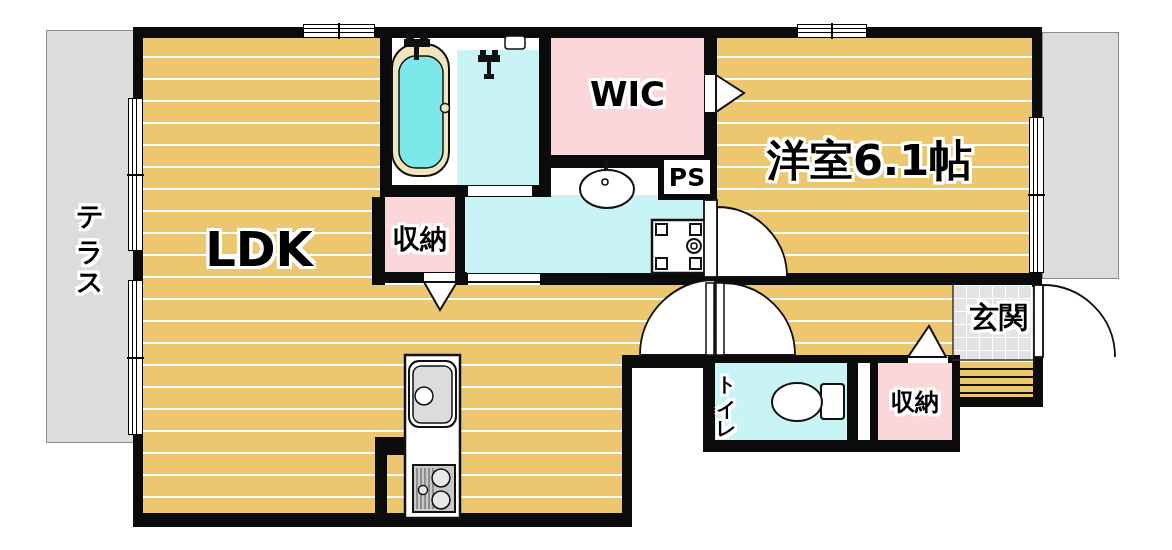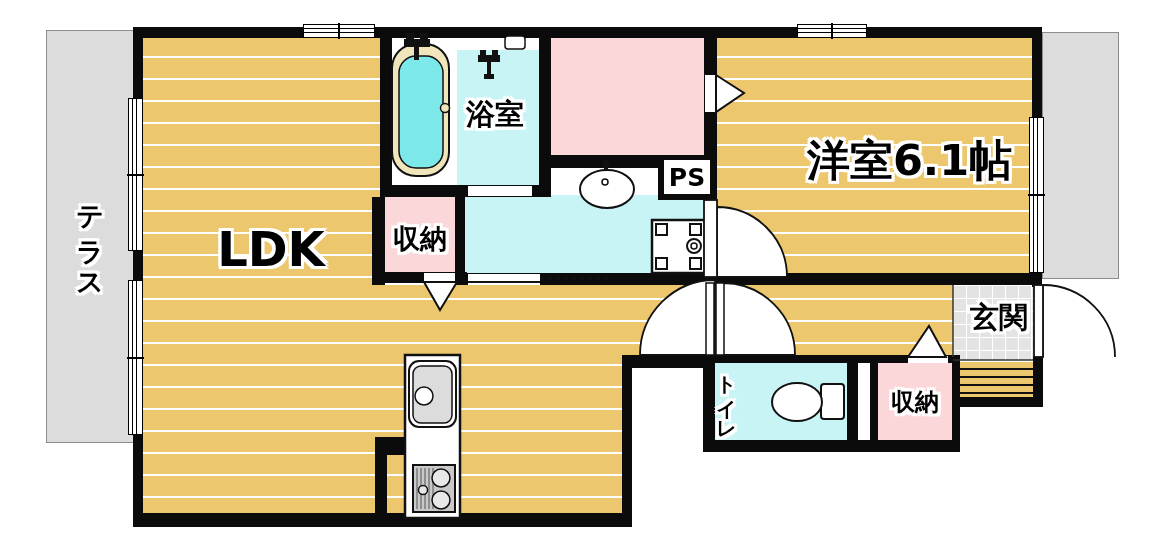--- a/index.html
+++ b/index.html
@@ -196,24 +196,24 @@
     <path d="M908,357 L946,357 L929,326 Z" fill="#fff" stroke="#111" stroke-width="2"></path>
 
     <line x1="468" y1="282" x2="540" y2="282" stroke="#111" stroke-width="2"></line>
     <line x1="540" y1="278" x2="612" y2="278" stroke="#111" stroke-width="2.5" stroke-dasharray="4 4"></line>
 
     <line x1="953" y1="285" x2="953" y2="357" stroke="#333" stroke-width="1.5"></line>
     <line x1="953" y1="360" x2="1033" y2="360" stroke="#333" stroke-width="1.5"></line>
   </svg>
 
   <div class="lbl vert" style="left:72px;top:188px;font-size:27px;letter-spacing:3px;">テラス</div>
-  <div class="lbl" style="left:176px;top:222px;width:190px;font-size:48px;line-height:1.15;">
+  <div class="lbl" style="left:164px;top:222px;width:190px;font-size:48px;line-height:1.15;">
     <div>LDK</div>
   </div>
-  <div class="lbl" style="left:450px;top:95px;width:90px;font-size:29px;">浴室</div>
-  <div class="lbl" style="left:717px;top:132px;width:305px;font-size:43px;padding-left:40px;">洋室6.1帖</div>
+  <div class="lbl" style="left:551px;top:74px;width:153px;font-size:34px;">WIC</div>
+  <div class="lbl" style="left:717px;top:132px;width:305px;font-size:43px;">洋室6.1帖</div>
   <div class="lbl" style="left:383px;top:221px;width:74px;font-size:27px;">収納</div>
   <div class="lbl" style="left:664px;top:163px;width:46px;font-size:25px;text-shadow:none;">PS</div>
   <div class="lbl vert" style="left:714px;top:362px;font-size:20px;">トイレ</div>
   <div class="lbl" style="left:876px;top:386px;width:78px;font-size:24px;">収納</div>
   <div class="lbl" style="left:953px;top:298px;width:92px;font-size:29px;">玄関</div>
 
 </div>
 
 </body></html>

